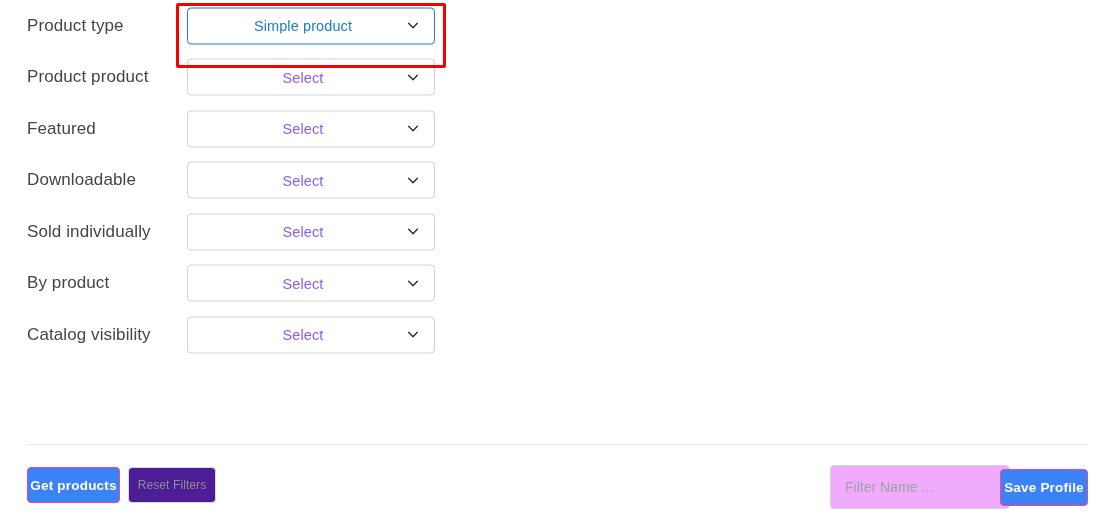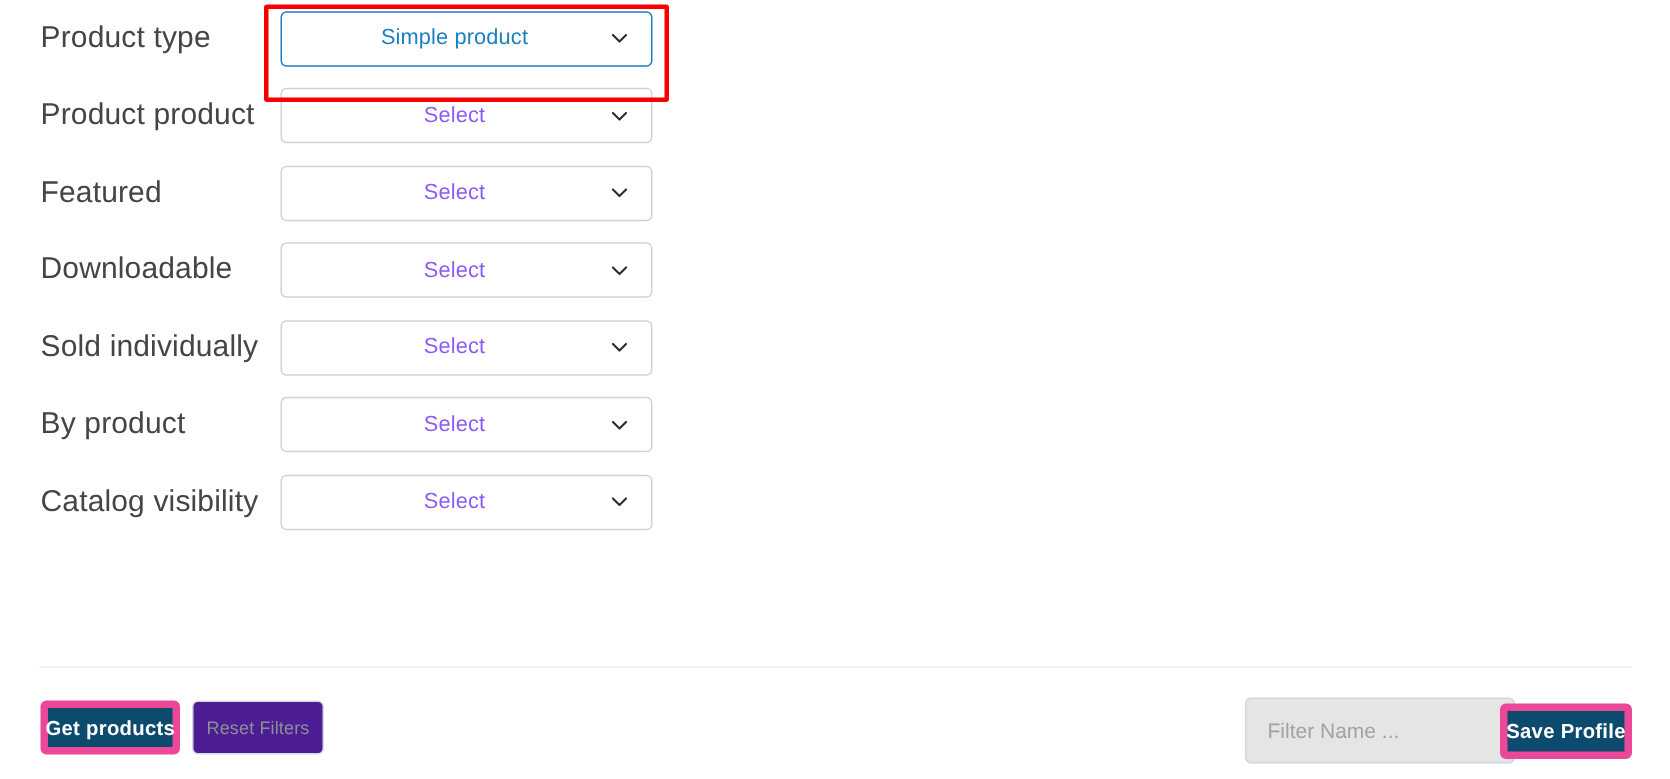--- a/index.html
+++ b/index.html
@@ -28,21 +28,21 @@
   }
   .filter-row {
     position: relative;
     height: 51.5px;
   }
   .row-label {
     position: absolute;
     left: 27px;
     top: 50%;
     transform: translateY(-50%);
-    font-size: 20px;
+    font-size: 17px;
     color: #454545;
     letter-spacing: 0.1px;
     white-space: nowrap;
   }
 
   .control-wrap {
     position: absolute;
     left: 187px;
     top: 50%;
     transform: translateY(-50%);
@@ -152,22 +152,22 @@
     box-sizing: border-box;
     font-family: "Liberation Sans", sans-serif;
     border-radius: 4px;
     cursor: pointer;
     display: flex;
     align-items: center;
     justify-content: center;
     white-space: nowrap;
   }
   .btn-primary {
-    background: #0c4a6e;
-    border: 5px solid #ec4899;
+    background: #3b82f6;
+    border: 1px solid #ec4899;
     color: #ffffff;
     font-size: 13.5px;
     font-weight: bold;
     letter-spacing: 0.2px;
   }
   .btn-outline {
     background: #4c1d95;
     border: 1px solid #d7dadd;
     color: #8c9094;
     font-size: 12px;
@@ -193,21 +193,21 @@
   }
   #filter-name-input {
     position: absolute;
     left: 830px;
     top: 465px;
     width: 180px;
     height: 44px;
     box-sizing: border-box;
     border: 1px solid #d2d6d9;
     border-radius: 4px;
-    background: #e5e5e5;
+    background: #f0abfc;
     font-family: "Liberation Sans", sans-serif;
     font-size: 14px;
     color: #4a4a4a;
     padding: 0 14px;
     outline: none;
   }
   #filter-name-input::placeholder {
     color: #9ea3a8;
     opacity: 1;
   }

